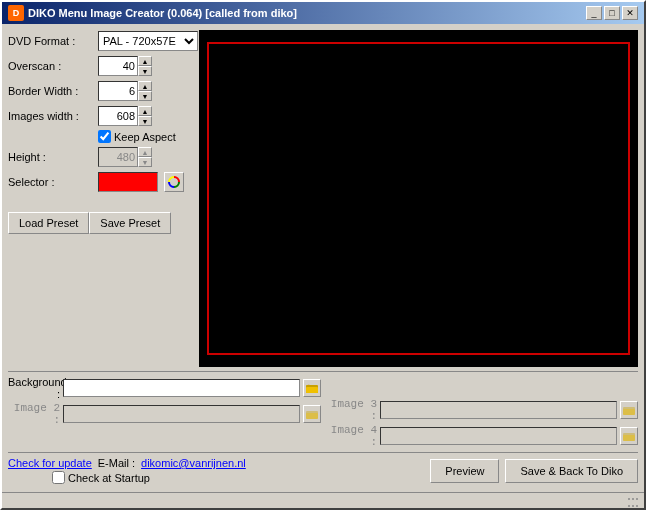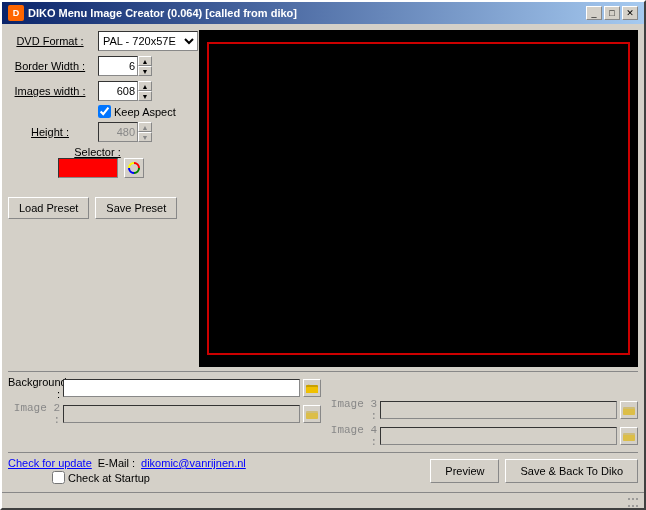--- a/index.html
+++ b/index.html
@@ -108,26 +108,25 @@
       flex-shrink: 0;
     }
 
     .form-row {
       display: flex;
       align-items: center;
       min-height: 22px;
     }
 
     .form-label {
-      text-align: center;
+      text-align: left;
       padding-right: 6px;
       color: #000;
       width: 90px;
       flex-shrink: 0;
-      text-decoration: underline;
     }
 
     .form-input {
       display: flex;
       align-items: center;
       gap: 2px;
     }
 
     select {
       height: 20px;
@@ -185,21 +184,20 @@
     }
 
     .height-row .spinbox input {
       background: #d4d0c8;
       color: #888;
     }
 
     .selector-row {
       display: flex;
       align-items: center;
-      flex-direction: column;
     }
 
     .selector-color {
       width: 60px;
       height: 20px;
       background: #ff0000;
       border: 1px inset #888;
     }
 
     .color-btn {
@@ -212,21 +210,20 @@
       cursor: pointer;
       display: flex;
       align-items: center;
       justify-content: center;
       margin-left: 3px;
     }
 
     
     .preset-row {
       display: flex;
-      gap: 6px;
       margin-top: 8px;
       padding-top: 8px;
     }
 
     .btn {
       height: 22px;
       padding: 2px 10px;
       border: 1px solid #888;
       border-top-color: #fff;
       border-left-color: #fff;
@@ -424,20 +421,30 @@
       <div class="controls-panel">
 
         <div class="form-row">
           <span class="form-label">DVD Format :</span>
           <div class="form-input">
             <select><option>PAL - 720x57E</option><option>NTSC - 720x480</option></select>
           </div>
         </div>
 
 
+        <div class="form-row">
+          <span class="form-label">Overscan :</span>
+          <div class="spinbox">
+            <input type="text" value="40" style="">
+            <div class="spinbox-btns">
+              <button class="spinbox-btn">▲</button>
+              <button class="spinbox-btn">▼</button>
+            </div>
+          </div>
+        </div>
 
         <div class="form-row">
           <span class="form-label">Border Width :</span>
           <div class="spinbox">
             <input type="text" value="6" style="">
             <div class="spinbox-btns">
               <button class="spinbox-btn">▲</button>
               <button class="spinbox-btn">▼</button>
             </div>
           </div>

